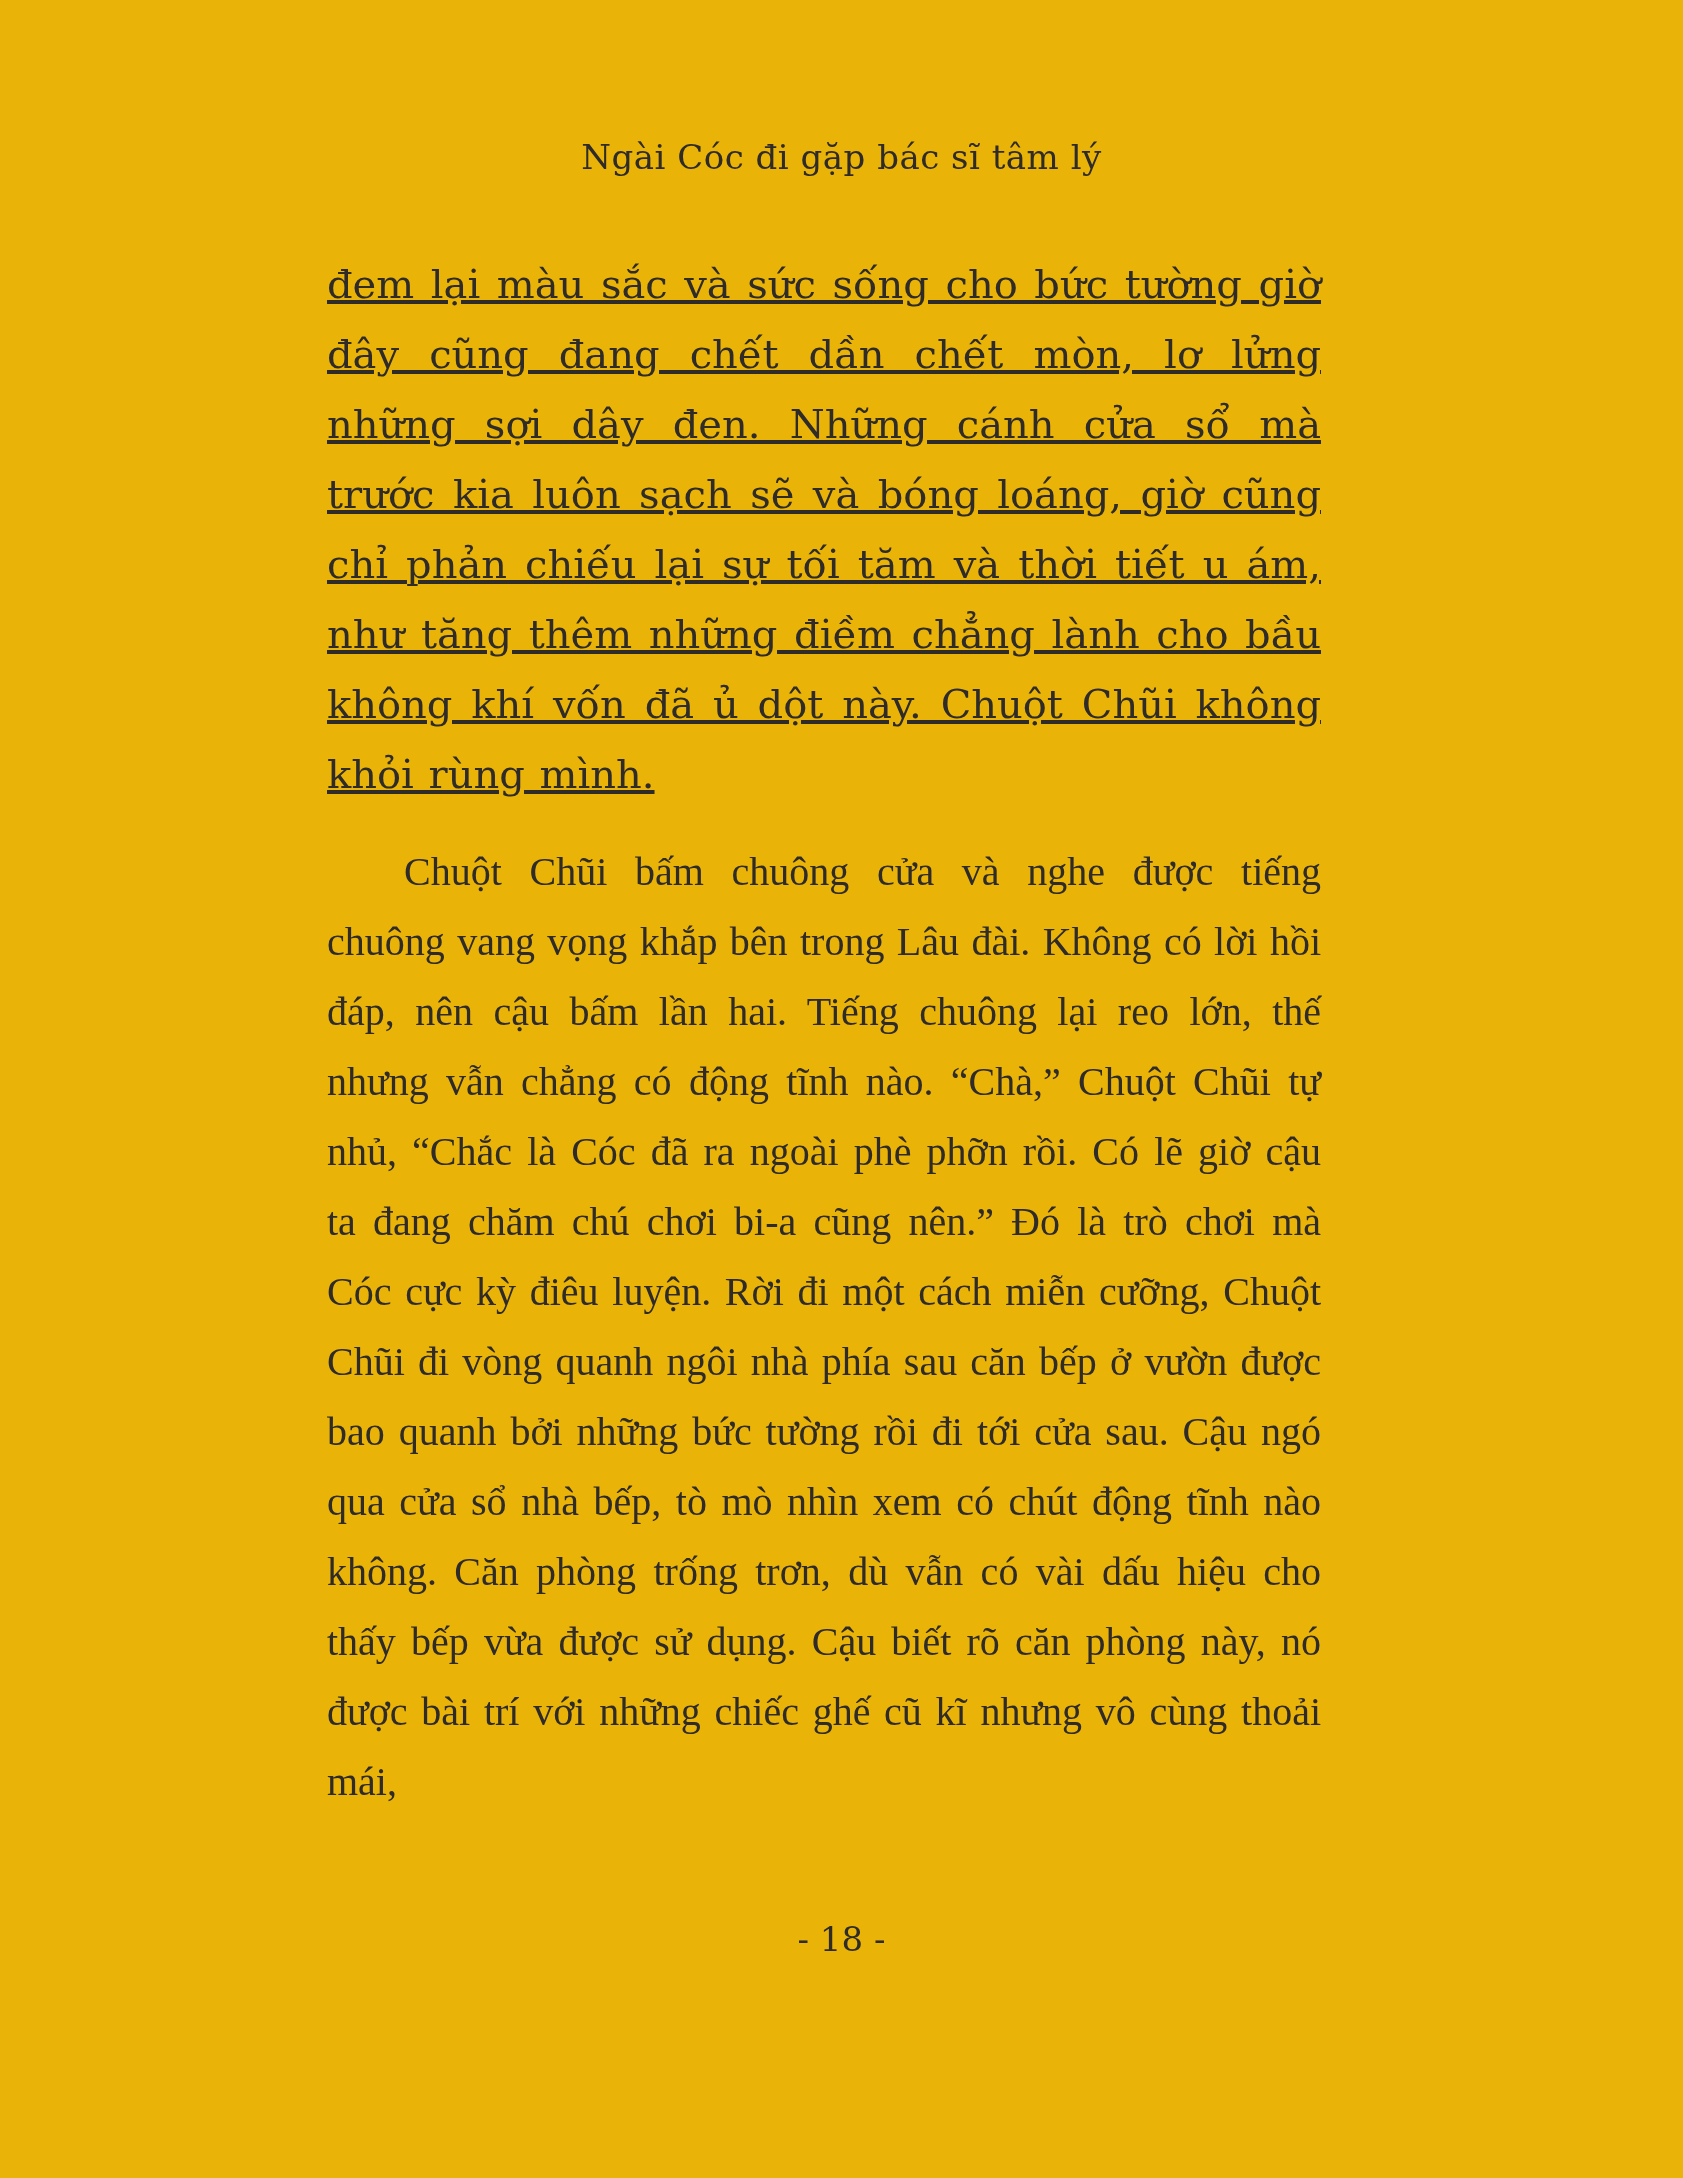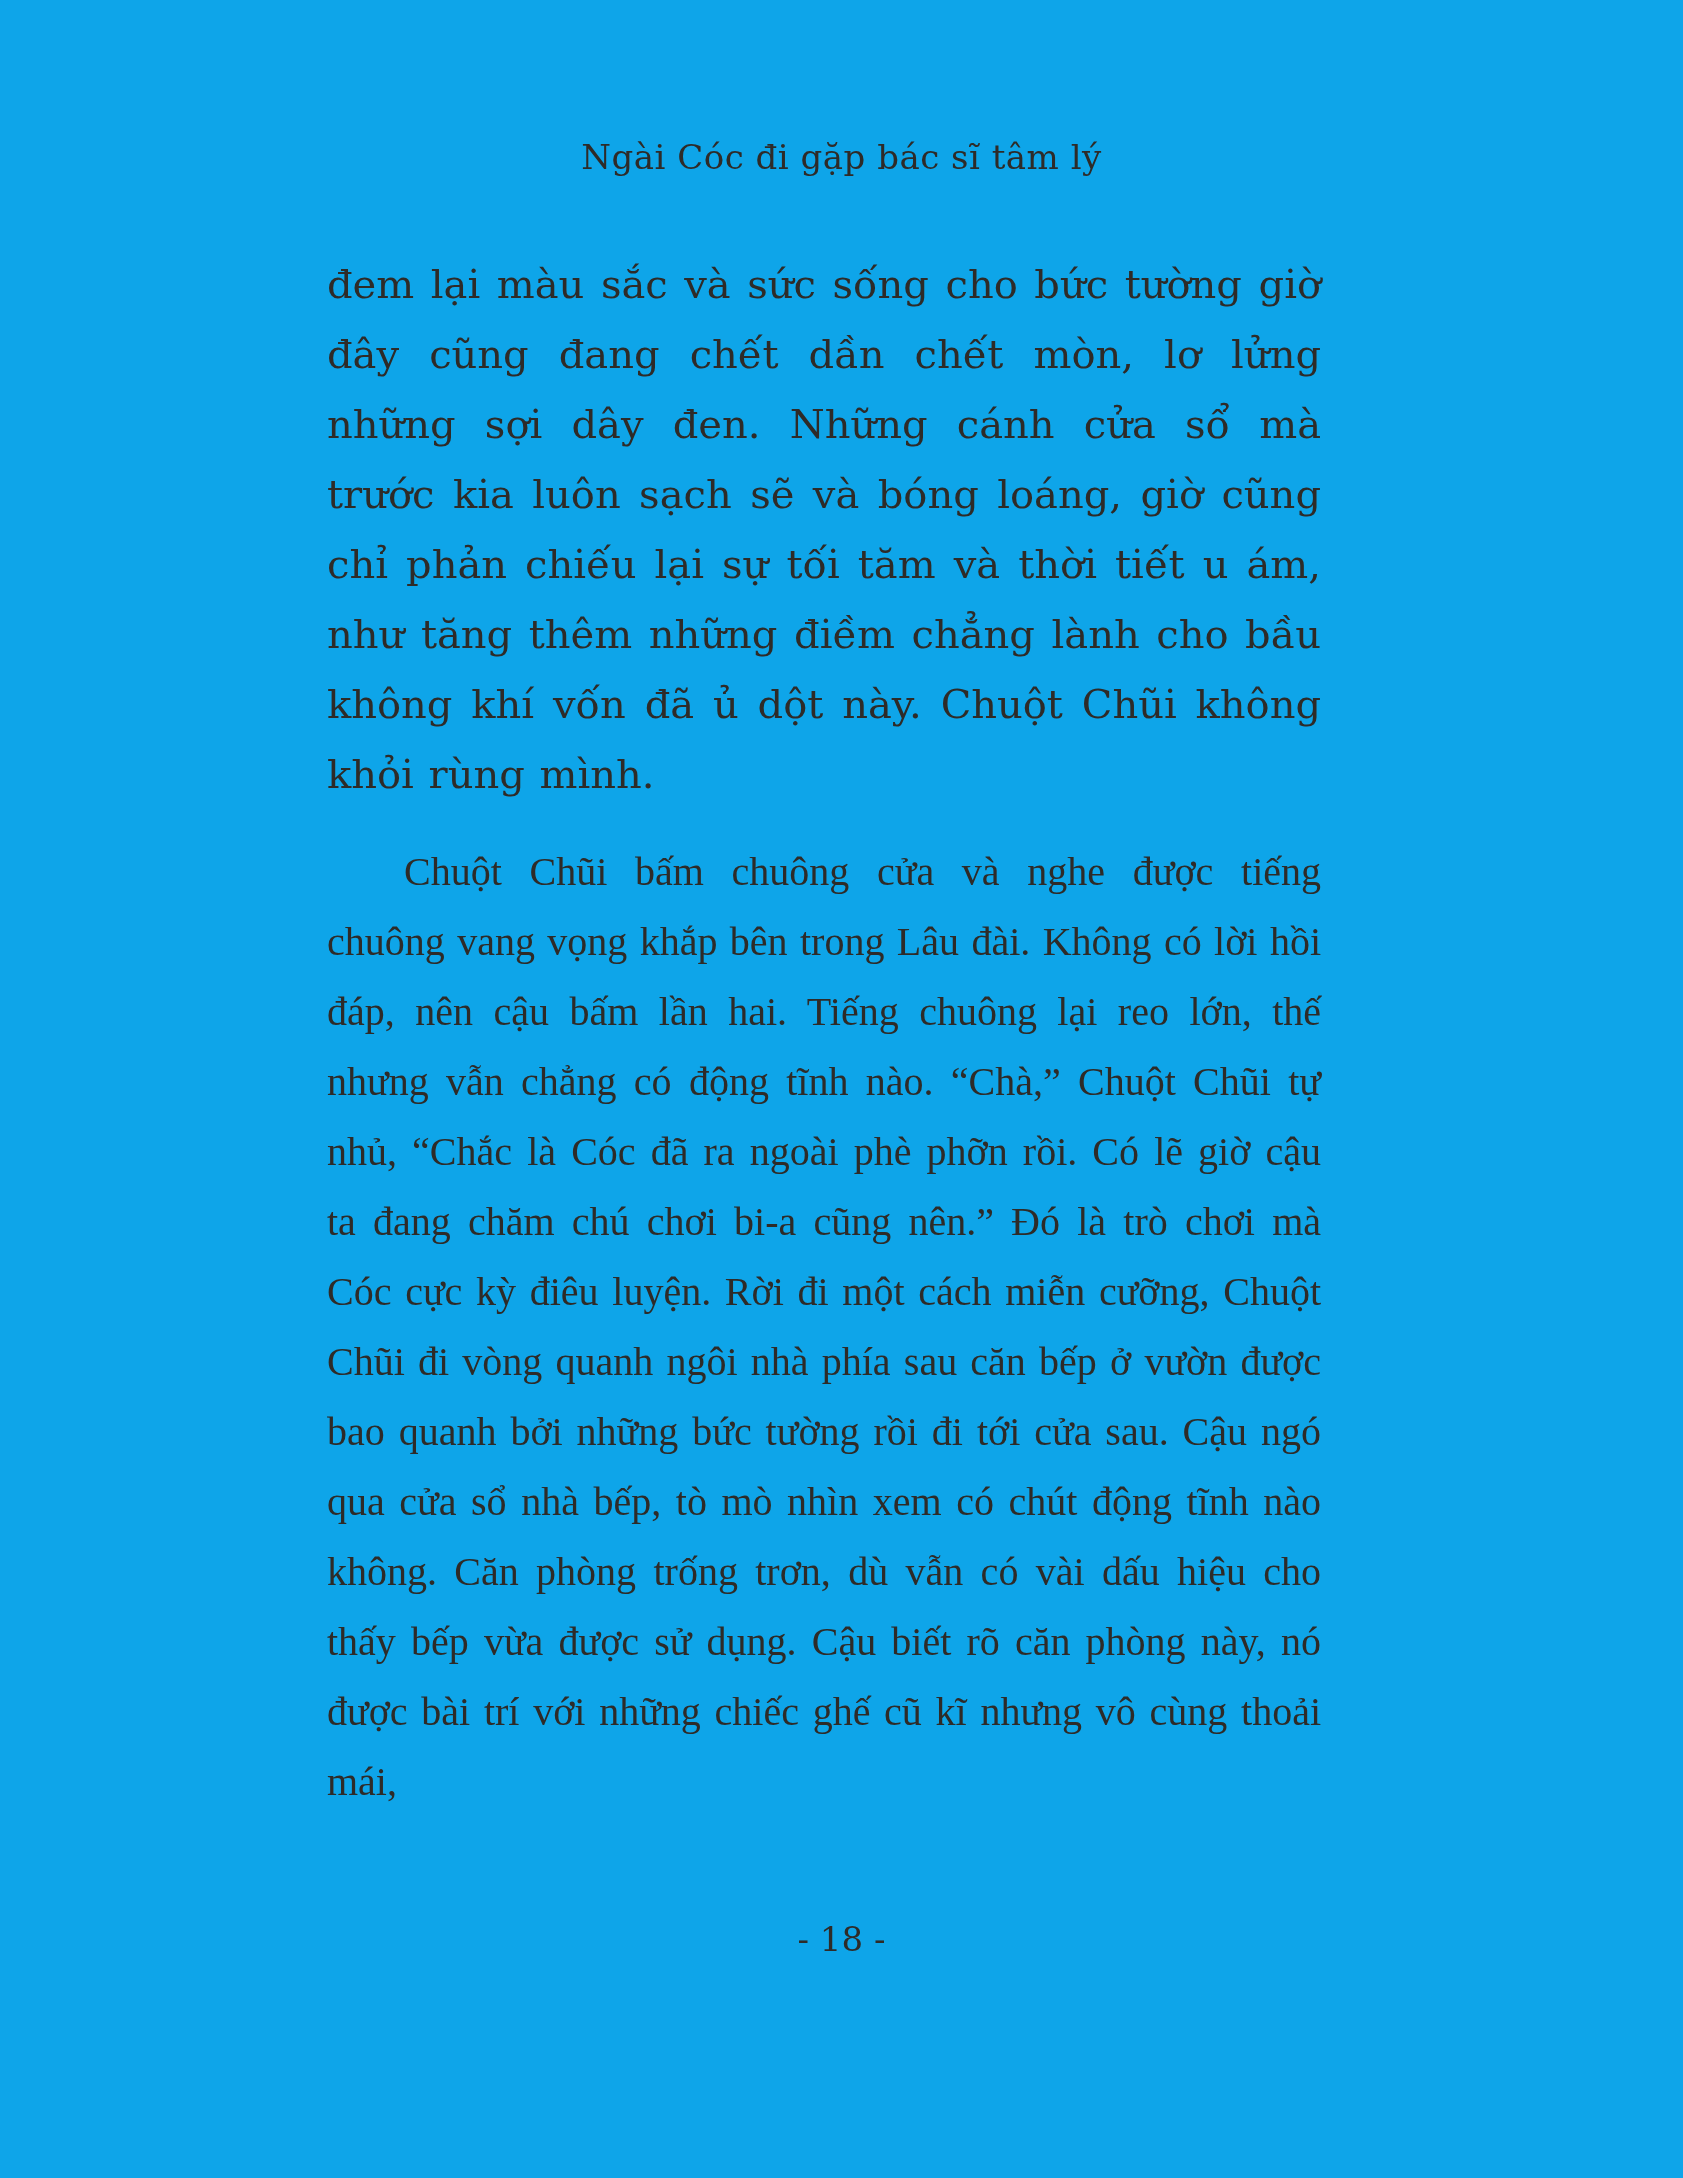--- a/index.html
+++ b/index.html
@@ -4,21 +4,21 @@
 <style>
   html, body {
     margin: 0;
     padding: 0;
     background: #ffffff;
   }
   .page {
     position: relative;
     width: 1683px;
     height: 2178px;
-    background: #0ea5e9;
+    background: #eab308;
     color: #2e2b28;
     font-family: "DejaVu Serif", "Liberation Serif", serif;
     box-sizing: border-box;
     overflow: hidden;
   }
   .running-head {
     position: absolute;
     top: 137px;
     left: 0;
     width: 100%;
@@ -37,20 +37,21 @@
     margin: 0;
     font-size: 40px;
     line-height: 70px;
     text-align: justify;
     text-justify: inter-word;
     color: #2e2b28;
     word-spacing: 2px;
   }
   .para.first {
     text-indent: 0;
+    text-decoration: underline;
   }
   .para.indented {
     margin-top: 28px;
     text-indent: 77px;
     font-family: Liberation Serif, serif;
   }
   .folio {
     position: absolute;
     top: 1919px;
     left: 0;

